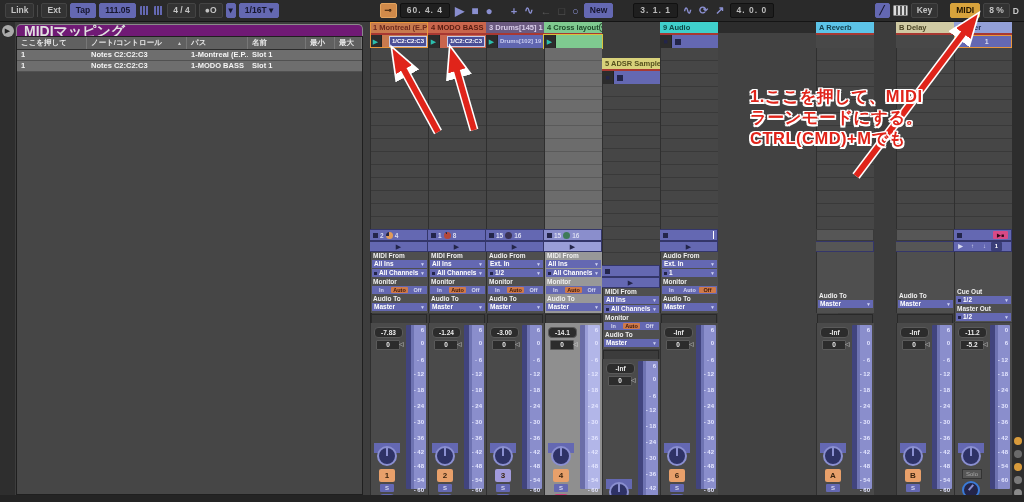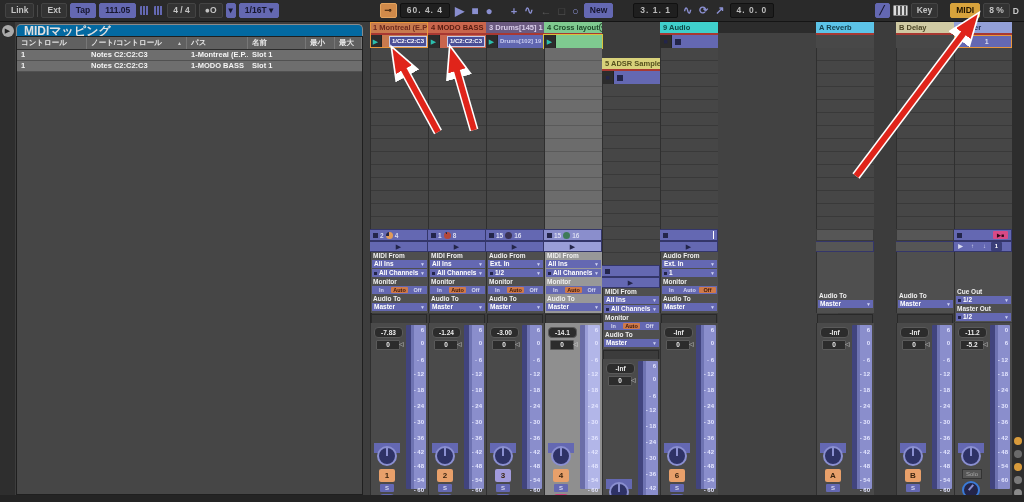--- a/index.html
+++ b/index.html
@@ -23,23 +23,23 @@
   .kbicon{display:inline-block;width:13px;height:9px;border:1px solid #888;border-radius:1px;
       background:repeating-linear-gradient(90deg,#ddd 0 2px,#555 2px 4px)}
   .sep{width:1px;height:12px;background:#4a4a4a}
   .flexgap{flex:1}
   
   .leftpanel{position:absolute;left:0;top:22px;width:370px;height:473px;background:#3d3d3d;
              border-right:2px solid #242424}
   .gutter{position:absolute;left:0;top:0;width:15px;height:100%;background:#2e2e2e}
   .foldbtn{width:12px;height:12px;border-radius:50%;background:#aaa;margin:3px auto;
            text-align:center;line-height:12px;font-size:7px;color:#222}
-  .ptitle{position:absolute;left:16px;top:2px;width:347px;height:15px;background:#0369a1;
+  .ptitle{position:absolute;left:16px;top:2px;width:347px;height:15px;background:#701a75;
           border:1px solid #8a8a8a;border-bottom:none;border-radius:5px 5px 0 0;color:#e0e0e0;
-          font-size:12px;font-weight:bold;line-height:12px;padding-left:7px;box-sizing:border-box}
+          font-size:14px;font-weight:bold;line-height:12px;padding-left:7px;box-sizing:border-box}
   .maptable{position:absolute;left:16px;top:14px;width:347px;height:459px;background:#464646;
             border:1px solid #1f1f1f;box-sizing:border-box}
   .mhead{display:flex;height:12px;background:#606060;border-bottom:1px solid #2c2c2c}
   .mhc{font-size:7.5px;font-weight:bold;color:#e6e6e6;line-height:12px;padding:0 4px;
        border-right:1px solid #777;box-sizing:border-box;white-space:nowrap;overflow:hidden;display:flex;align-items:center}
   .mhc .sort{margin-left:auto;font-size:5px;color:#ccc}
   .mrow{display:flex;height:10px;background:#6e6e6e;border-bottom:1px solid #515151}
   .mcell{font-size:7.5px;color:#f4f4f4;line-height:10px;padding:0 4px;box-sizing:border-box;
          white-space:nowrap;overflow:hidden;font-weight:bold}
   
@@ -175,21 +175,21 @@
     <span style="font-size:8.5px;font-weight:bold">D</span>
   </div>
 
   <div class="leftpanel">
     <div class="gutter">
       <div class="foldbtn">▶</div>
     </div>
     <div class="ptitle">MIDIマッピング</div>
     <div class="maptable">
       <div class="mhead" id="mapHead">
-          <div class="mhc" style="width: 70px; flex: 0 0 auto;">コントロール</div>
+          <div class="mhc" style="width: 70px; flex: 0 0 auto;">ここを押して</div>
           <div class="mhc" style="width: 100px; flex: 0 0 auto;">ノート/コントロール<span class="sort">▲</span></div>
           <div class="mhc" style="width: 61px; flex: 0 0 auto;">パス</div>
           <div class="mhc" style="width: 58px; flex: 0 0 auto;">名前</div>
           <div class="mhc" style="width: 29px; flex: 0 0 auto;">最小</div>
           <div class="mhc" style="width: 27px; flex: 0 0 auto;">最大</div>
         </div>
       <div id="mapBody">
           <div class="mrow">
             <div class="mcell" style="width: 70px; flex: 0 0 auto;">1</div>
             <div class="mcell" style="width: 100px; flex: 0 0 auto;">Notes C2:C2:C3</div>
@@ -698,14 +698,17 @@
     <g>
       <line x1="474" y1="130" x2="453" y2="57" stroke="#fff" stroke-width="9" marker-end="url(#mw)"></line>
       <line x1="474" y1="130" x2="453" y2="57" stroke="#e0241a" stroke-width="6" marker-end="url(#mr)"></line>
     </g>
     <g>
       <line x1="856" y1="176" x2="972" y2="22" stroke="#fff" stroke-width="9" marker-end="url(#mw)"></line>
       <line x1="856" y1="176" x2="972" y2="22" stroke="#e0241a" stroke-width="6" marker-end="url(#mr)"></line>
     </g>
   </svg>
 
+  <div class="anno" style="left:750px;top:86px;width:270px">1.ここを押して、MIDI
+ラーンモードにする。
+CTRL(CMD)+Mでも</div>
 
 </div>
 
 </body></html>

